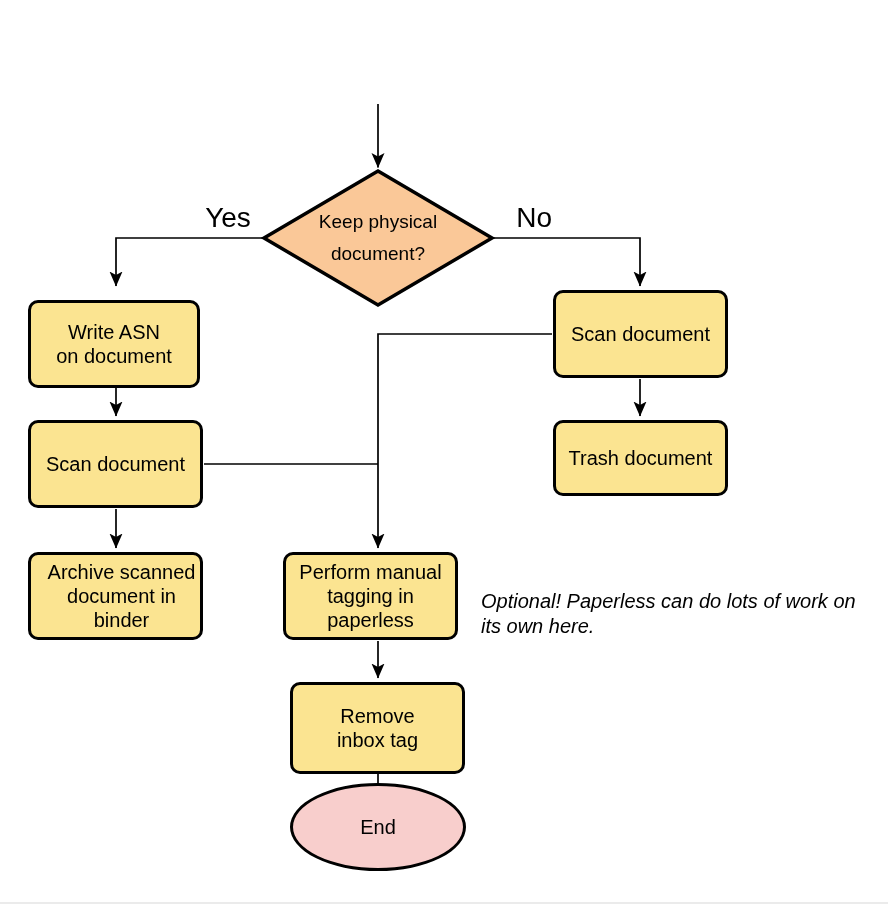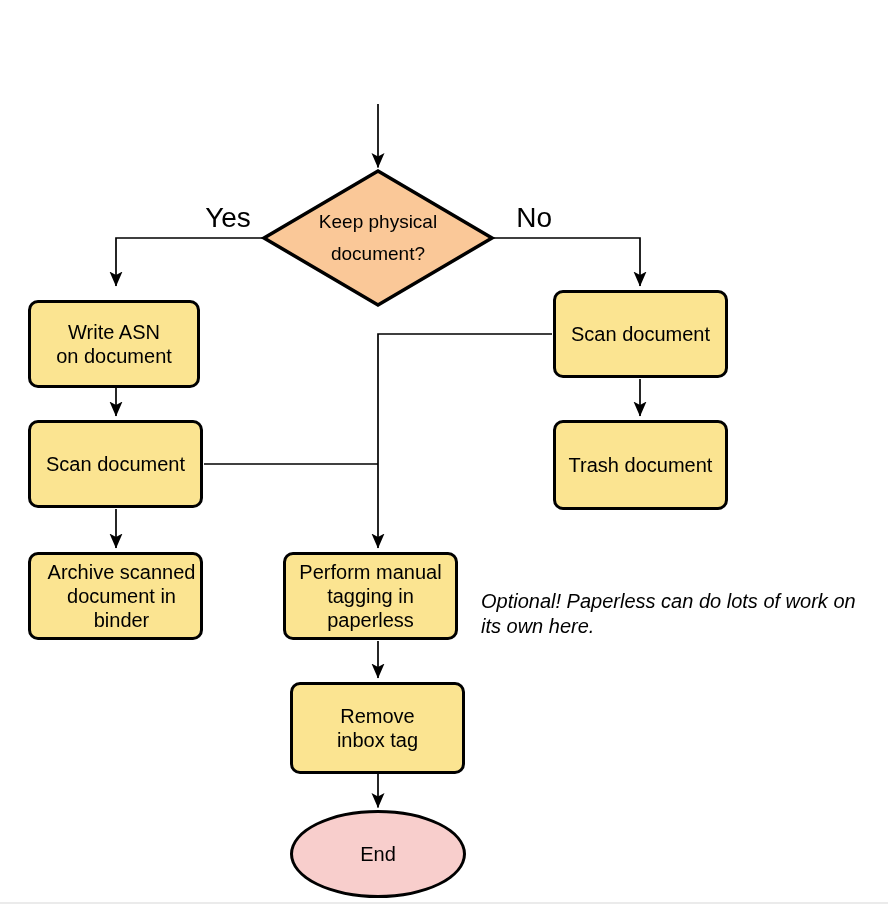--- a/index.html
+++ b/index.html
@@ -52,24 +52,24 @@
     background: transparent;
     border: none;
   }
 
   
   #n-start        { left: 290px; top: 18px;  width: 176px; height: 87px; }
   #n-write-asn    { left: 28px;  top: 290px; width: 172px; height: 88px; margin-top: 10px; }
   #n-scan-left    { left: 28px;  top: 420px; width: 175px; height: 88px; }
   #n-archive      { left: 28px;  top: 552px; width: 175px; height: 88px; padding-left: 12px; }
   #n-scan-right   { left: 553px; top: 290px; width: 175px; height: 88px; }
-  #n-trash        { left: 553px; top: 420px; width: 175px; height: 90px; }
+  #n-trash        { left: 553px; top: 420px; width: 175px; height: 76px; }
   #n-tagging      { left: 283px; top: 552px; width: 175px; height: 88px; }
   #n-remove-inbox { left: 290px; top: 682px; width: 175px; height: 92px; }
-  #n-end          { left: 290px; top: 810px; width: 176px; height: 88px; }
+  #n-end          { left: 290px; top: 783px; width: 176px; height: 88px; }
   #n-decision-label { left: 278px; top: 206px; width: 200px; height: 64px; }
 
   .edge-label {
     position: absolute;
     width: 60px;
     text-align: center;
     font-size: 28px;
     line-height: 23px;
   }
   #lbl-yes { left: 198px; top: 206px; }

